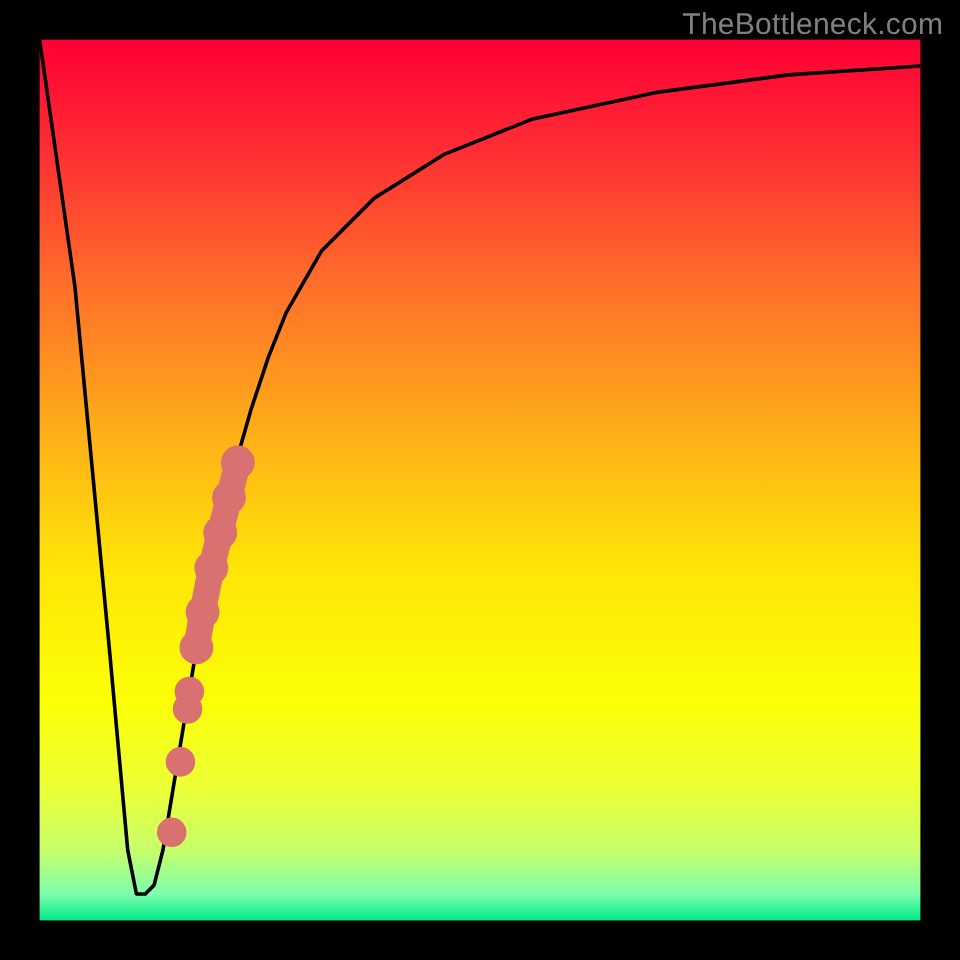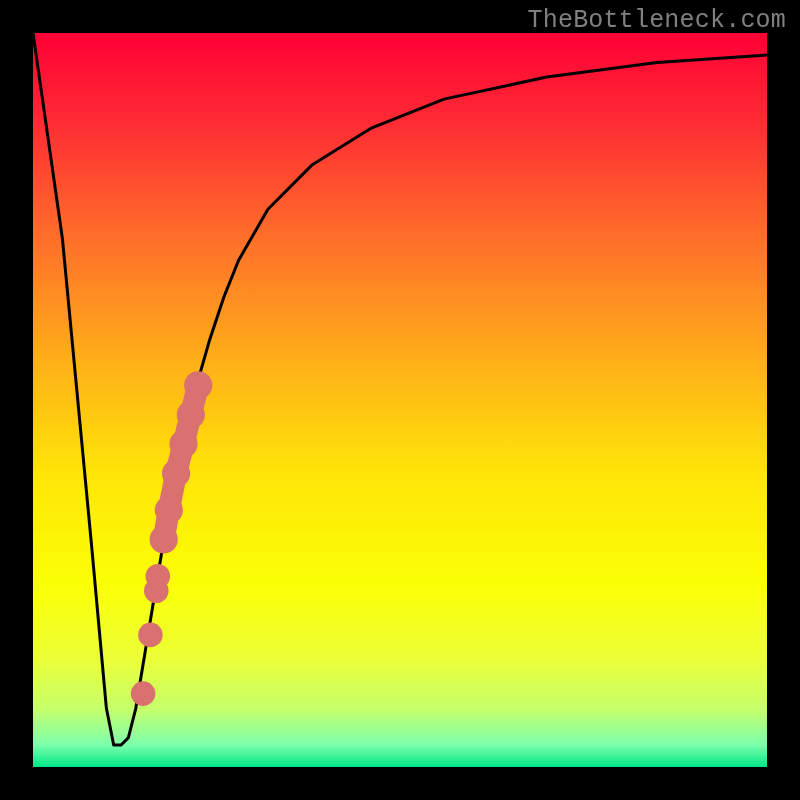--- a/index.html
+++ b/index.html
@@ -15,21 +15,21 @@
     left: 33px;
     top: 33px;
     width: 734px;
     height: 734px;
     
   }
   .watermark {
     position: absolute;
     top: 6px;
     right: 14px;
-    font-family: Liberation Mono, monospace;
+    font-family: Liberation Sans, sans-serif;
     font-size: 25px;
     color: #808080;
     letter-spacing: 0.2px;
   }
   svg.curve {
     position: absolute;
     left: 0;
     top: 0;
   }
 </style>

